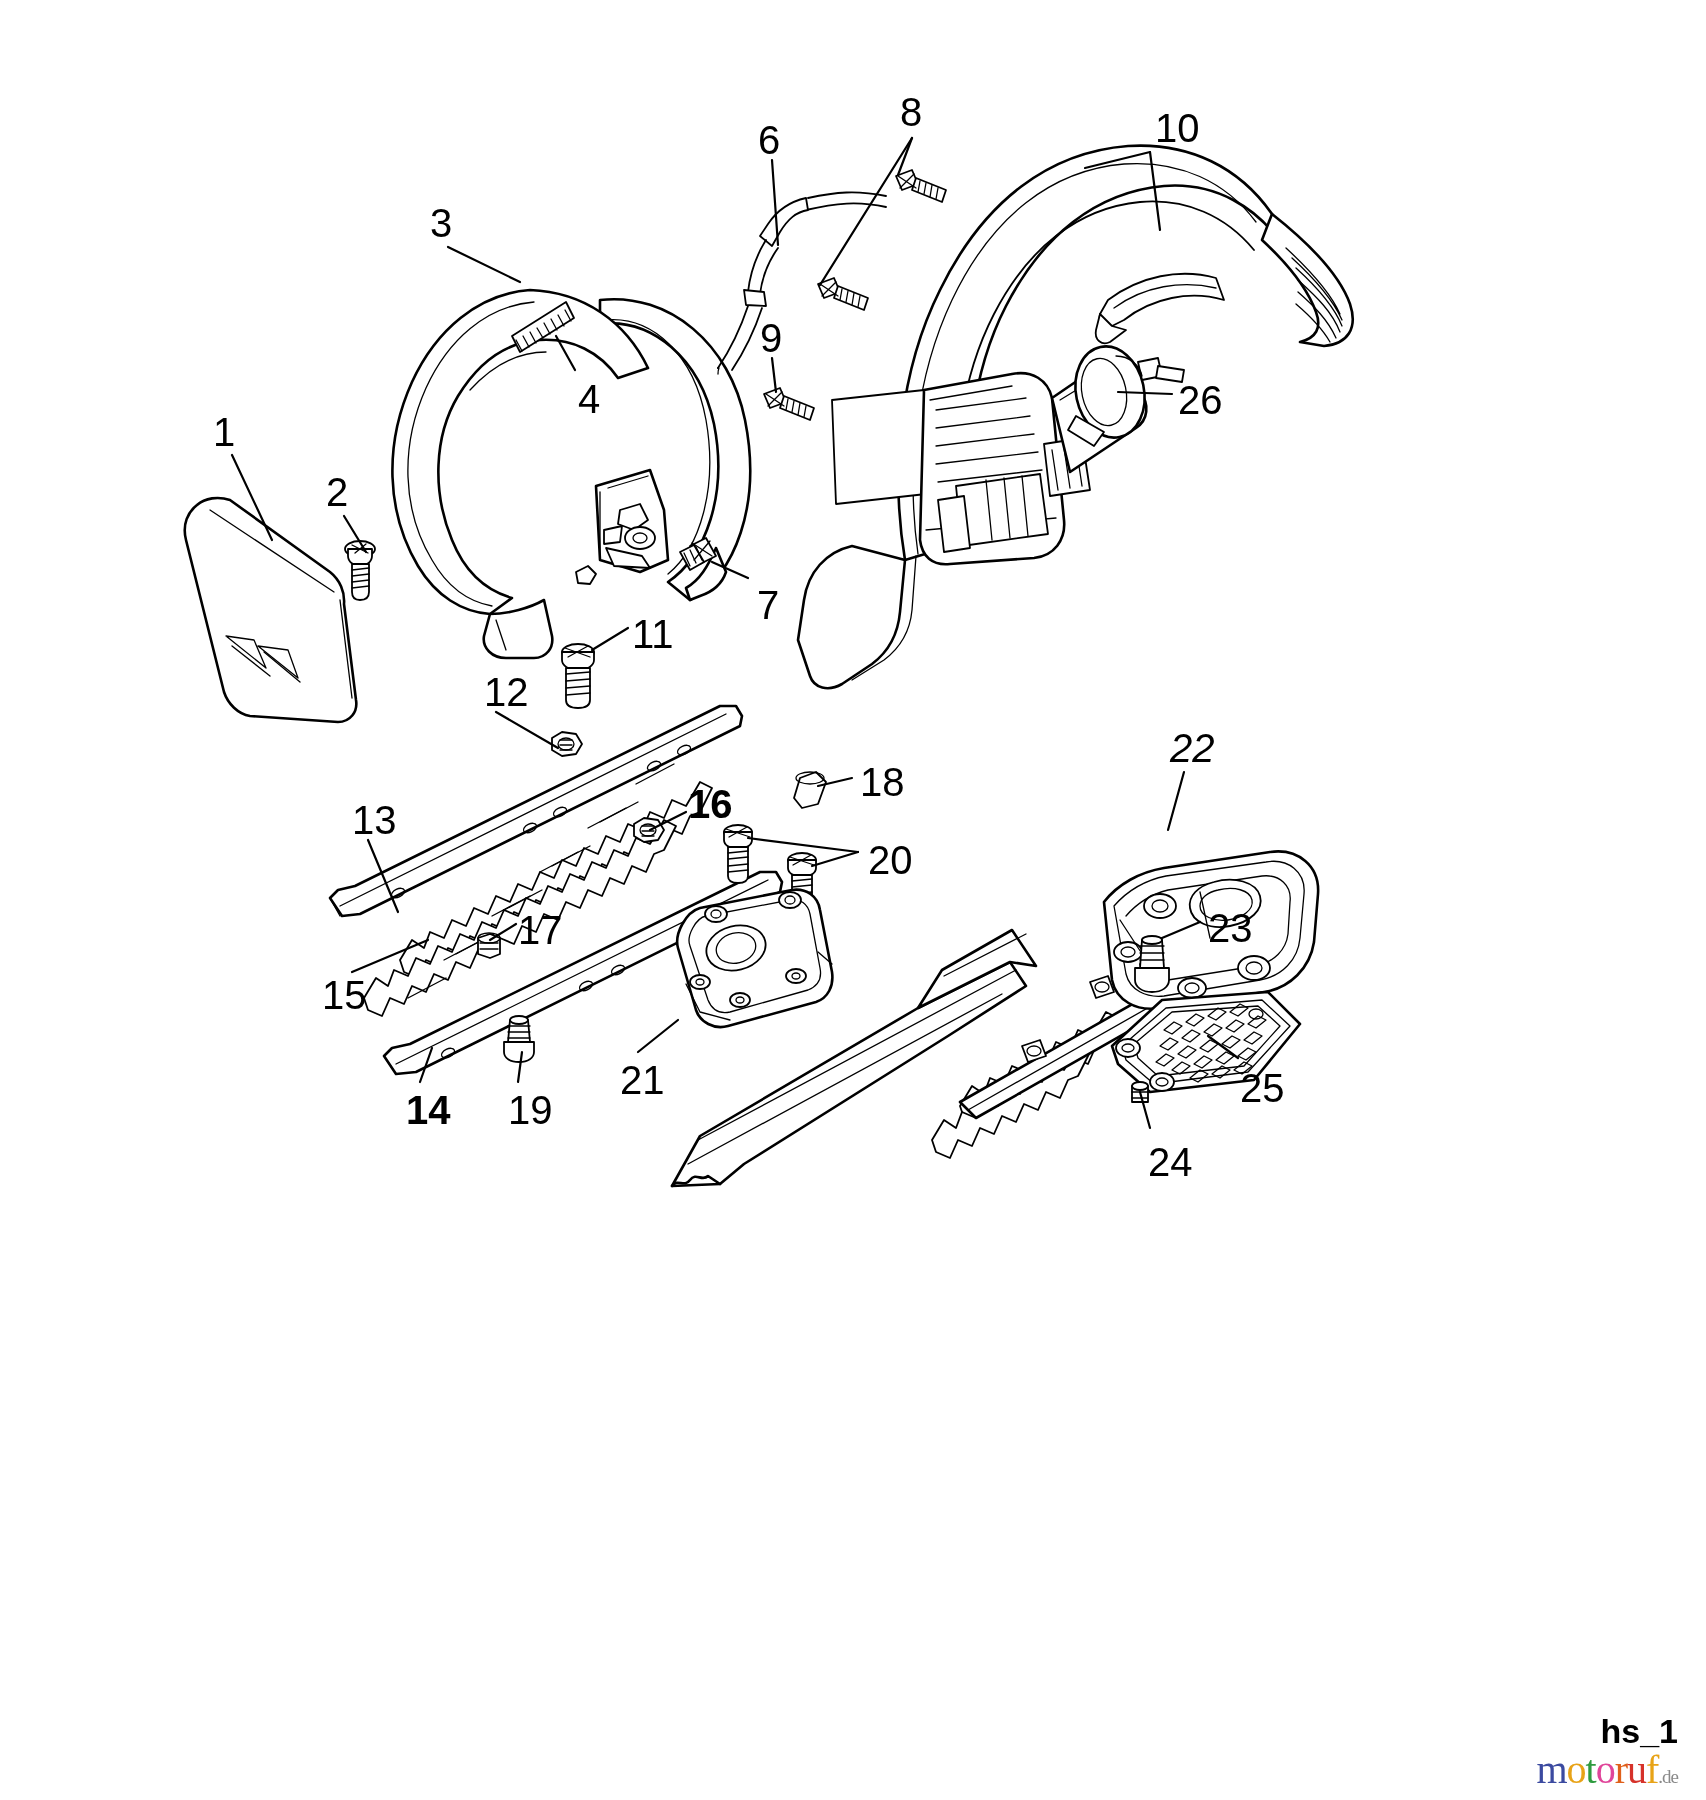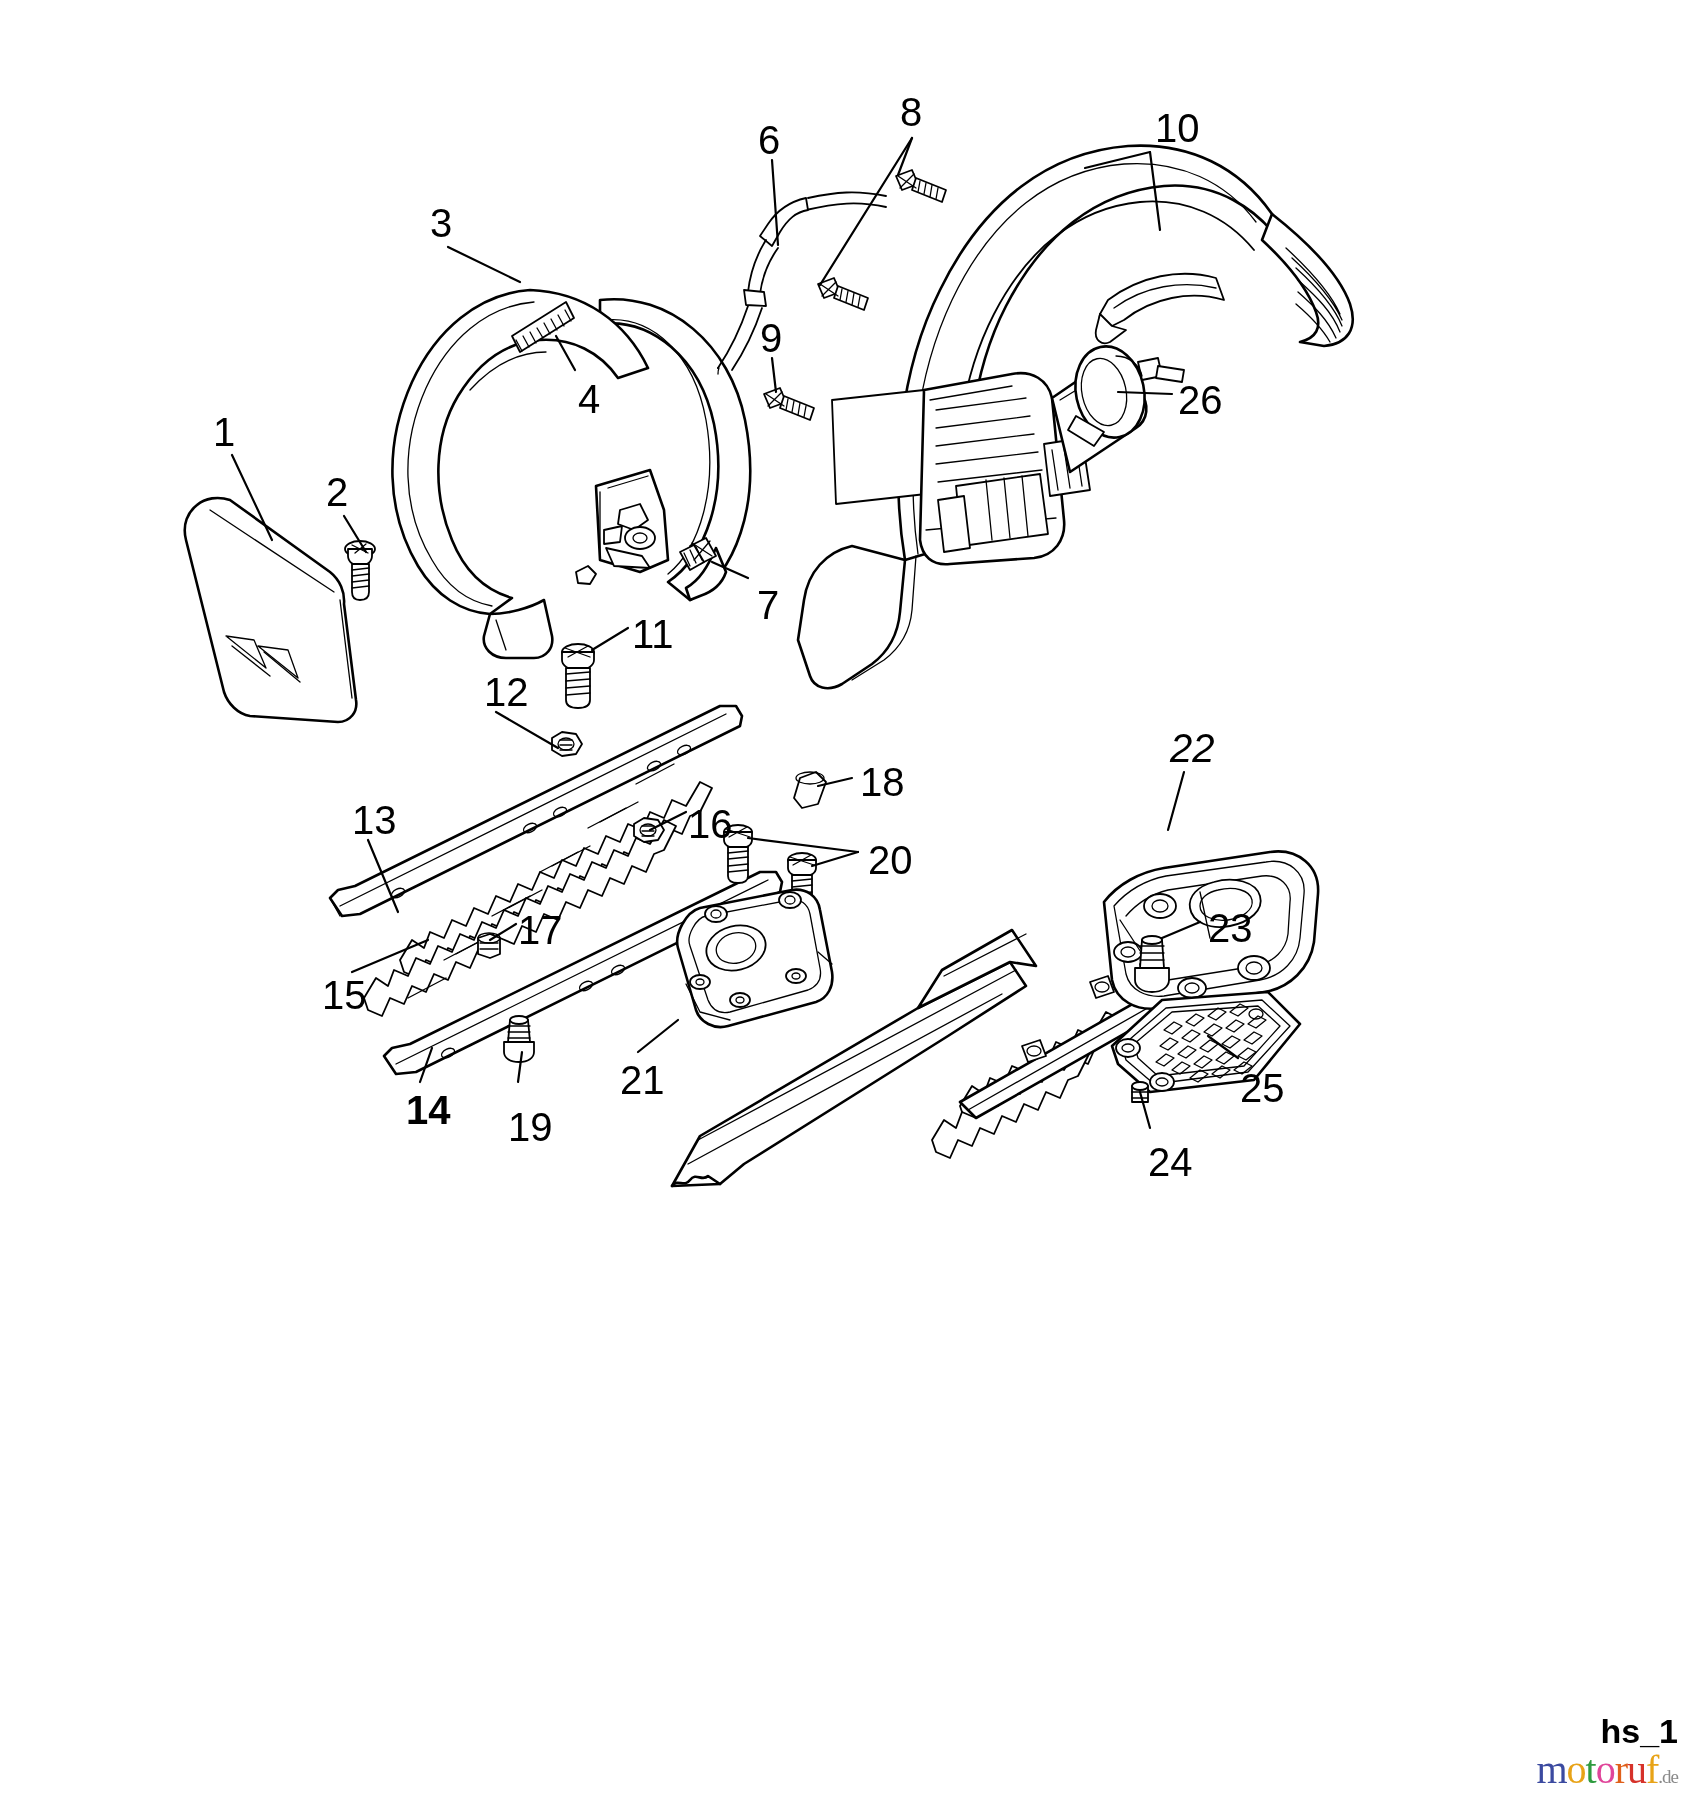--- a/index.html
+++ b/index.html
@@ -471,24 +471,24 @@
     <div class="lbl" style="left: 758px; top: 120px;">6</div>
     <div class="lbl" style="left: 757px; top: 585px;">7</div>
     <div class="lbl" style="left: 900px; top: 92px;">8</div>
     <div class="lbl" style="left: 760px; top: 318px;">9</div>
     <div class="lbl" style="left: 1155px; top: 108px;">10</div>
     <div class="lbl" style="left: 632px; top: 614px;">11</div>
     <div class="lbl" style="left: 484px; top: 672px;">12</div>
     <div class="lbl" style="left: 352px; top: 800px;">13</div>
     <div class="lbl" style="left: 406px; top: 1090px; font-weight: bold;">14</div>
     <div class="lbl" style="left: 322px; top: 975px;">15</div>
-    <div class="lbl" style="left: 688px; top: 804px;">16</div>
+    <div class="lbl" style="left: 688px; top: 784px; font-weight: bold;">16</div>
     <div class="lbl" style="left: 518px; top: 910px;">17</div>
     <div class="lbl" style="left: 860px; top: 762px;">18</div>
-    <div class="lbl" style="left: 508px; top: 1090px; margin-top: 17px;">19</div>
+    <div class="lbl" style="left: 508px; top: 1090px;">19</div>
     <div class="lbl" style="left: 868px; top: 840px;">20</div>
     <div class="lbl" style="left: 620px; top: 1060px;">21</div>
     <div class="lbl" style="left: 1170px; top: 728px; font-style: italic;">22</div>
     <div class="lbl" style="left: 1208px; top: 908px;">23</div>
     <div class="lbl" style="left: 1148px; top: 1142px;">24</div>
     <div class="lbl" style="left: 1240px; top: 1068px;">25</div>
     <div class="lbl" style="left: 1178px; top: 380px;">26</div>
   </div>
 
 <div id="logo">

